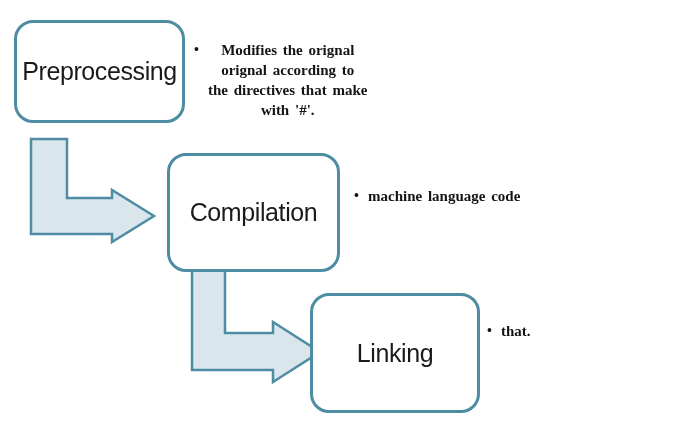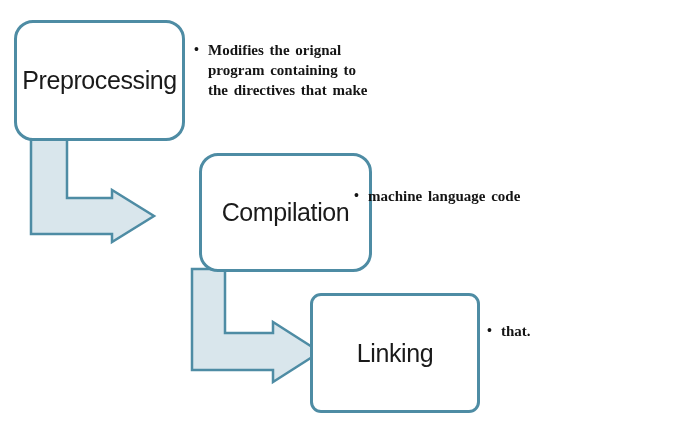--- a/index.html
+++ b/index.html
@@ -37,50 +37,51 @@
     font-weight:600;
     line-height:20px;
     word-spacing:2px;
   }
   .bullet .marker{
     width:14px;
     flex:0 0 14px;
     font-size:14px;
     line-height:20px;
   }
-  .bullet .lines{white-space:nowrap;}
+  .bullet .lines{white-space:nowrap;text-align:center;}
 </style>
 </head>
 <body>
 
 <div class="stage">
 
   <svg class="arrow-layer" viewBox="0 0 681 434" aria-hidden="true">
     <polygon points="31,139 67,139 67,198 112,198 112,190 154,216 112,242 112,234 31,234" fill="#d9e6ec" stroke="#4e8ca4" stroke-width="2.5" stroke-linejoin="miter"></polygon>
     <polygon points="192,269 225,269 225,333 273,333 273,322 320,352 273,382 273,370 192,370" fill="#d9e6ec" stroke="#4e8ca4" stroke-width="2.5" stroke-linejoin="miter"></polygon>
   </svg>
 
-  <div class="node" style="left:14px;top:20px;width:171px;height:121px;">
+  <div class="node" style="left:14px;top:20px;width:171px;height:103px;">
     <span class="node-label">Preprocessing</span>
   </div>
 
-  <div class="node" style="left:167px;top:153px;width:173px;height:119px;margin-left:32px;">
+  <div class="node" style="left:167px;top:153px;width:173px;height:119px;">
     <span class="node-label">Compilation</span>
   </div>
 
-  <div class="node" style="left:310px;top:293px;width:170px;height:120px;border-radius:11px;">
+  <div class="node" style="left:310px;top:293px;width:170px;height:120px;">
     <span class="node-label">Linking</span>
   </div>
 
   <div class="bullet" style="left:194px;top:40px;">
     <span class="marker">•</span>
     <span class="lines">
       <div>Modifies the orignal</div>
-      <div>program containing to</div>
+      <div>orignal according to</div>
       <div>the directives that make</div>
+      <div>with '#'.</div>
     </span>
   </div>
 
   <div class="bullet" style="left:354px;top:186px;">
     <span class="marker">•</span>
     <span class="lines">
       <div>machine language code</div>
     </span>
   </div>
 

